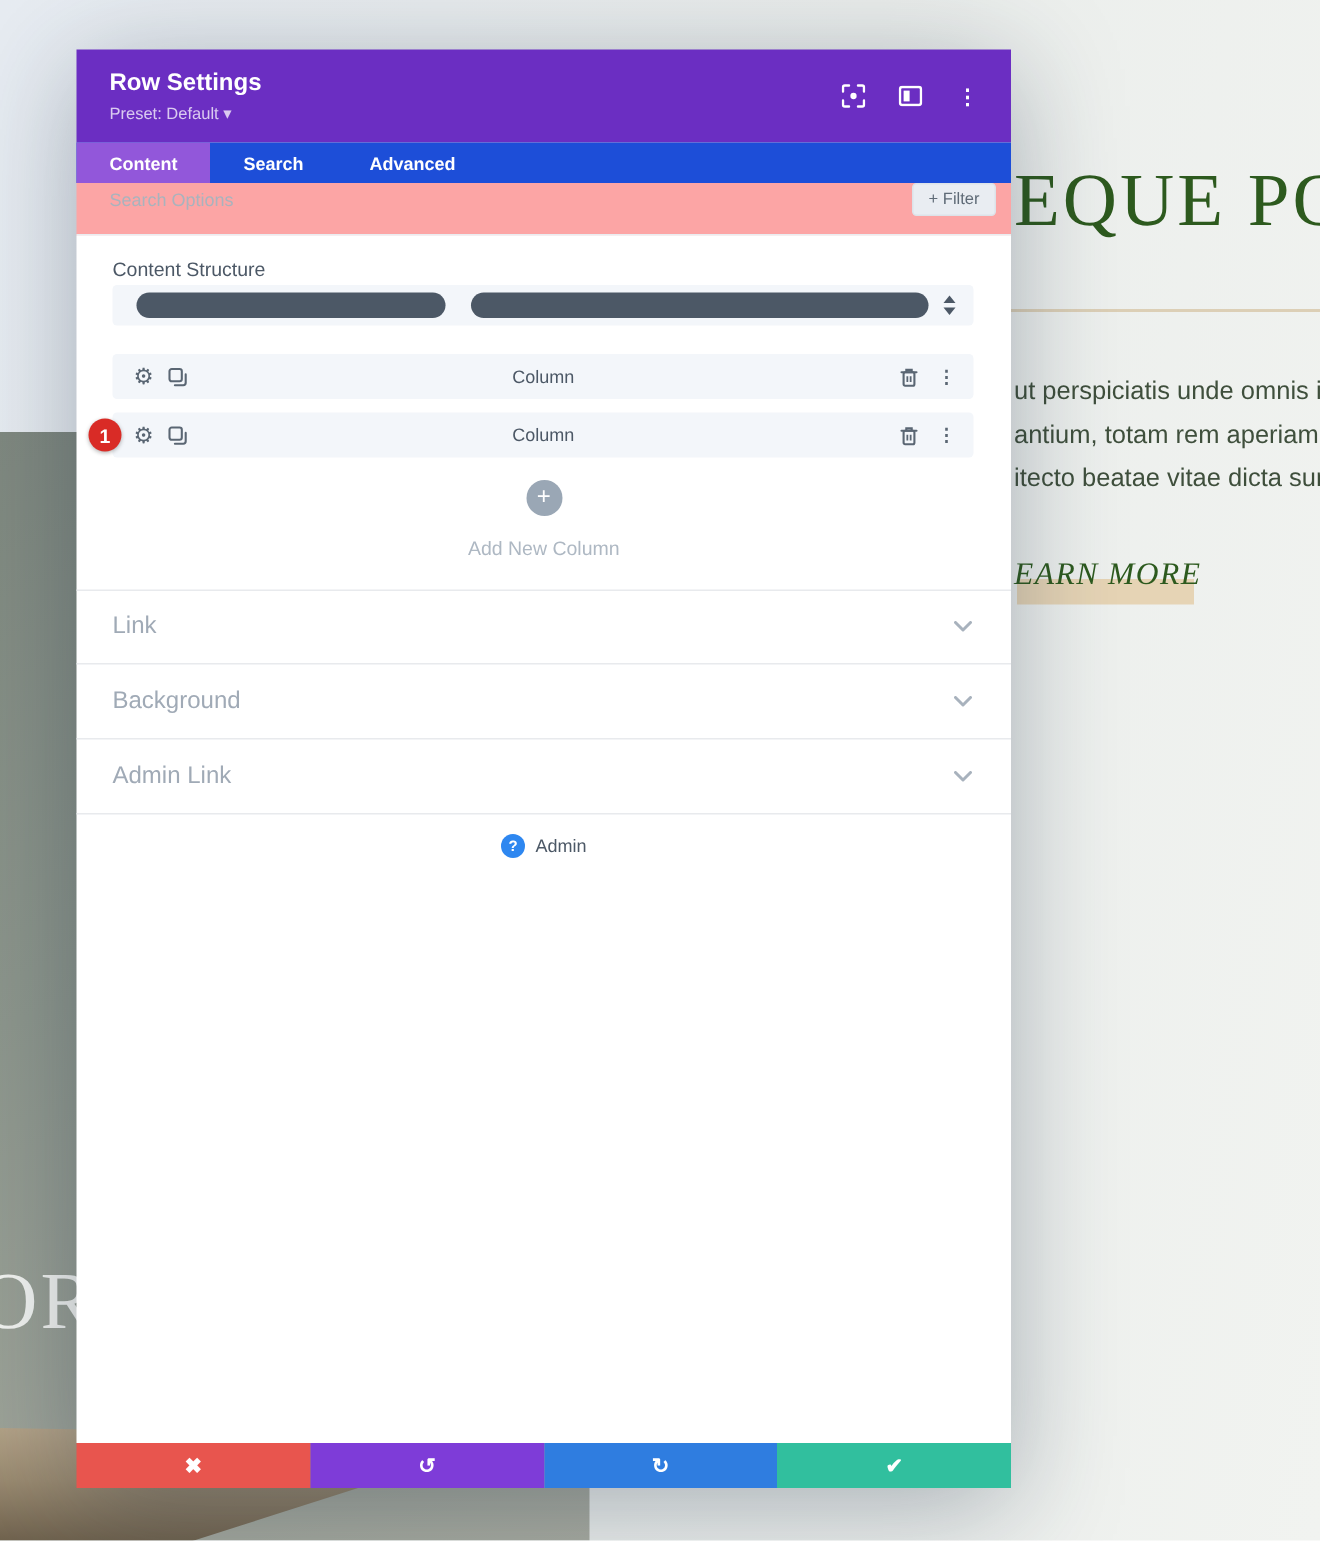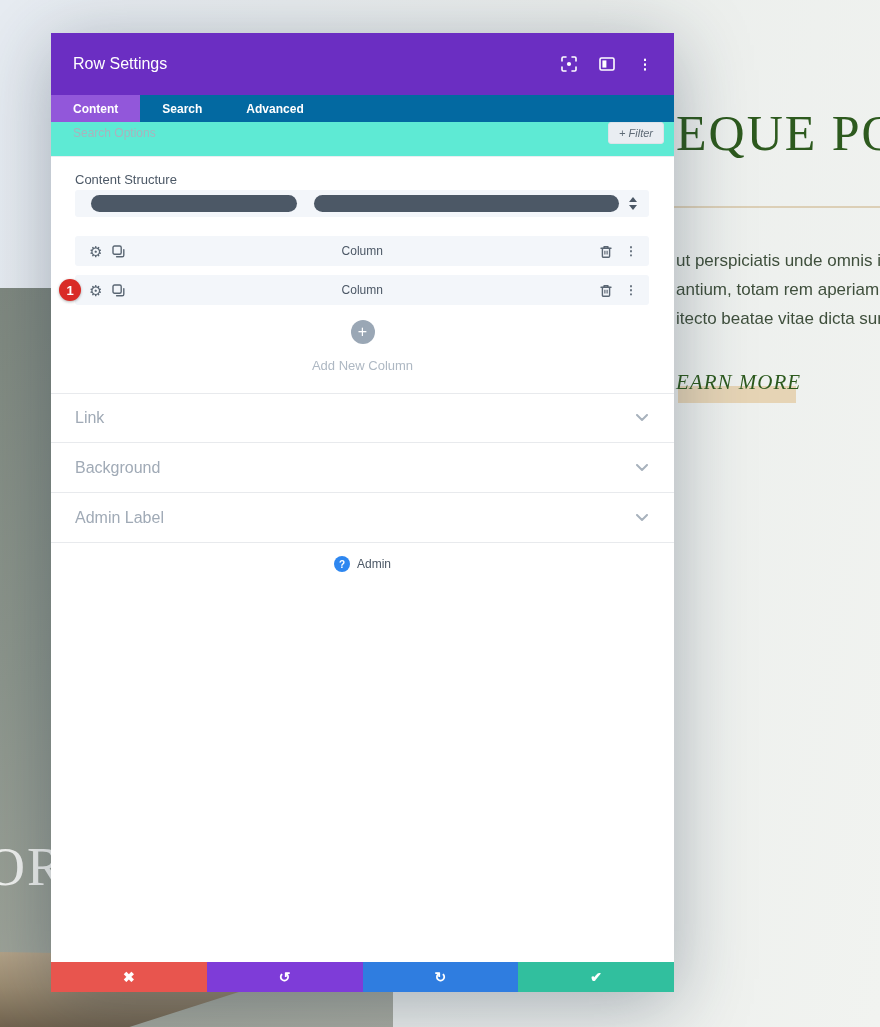--- a/index.html
+++ b/index.html
@@ -26,38 +26,38 @@
   .photo-plank { position:absolute; left:0; top:664px; width:345px; height:78px;
     background:linear-gradient(180deg,#b3a287 0%,#9a8a70 45%,#6d604c 100%);
     clip-path:polygon(0 0, 345px 6px, 120px 100%, 0 100%); }
 
   
   .modal { position:absolute; left:51px; top:33px; width:623px; height:959px;
     box-shadow:0 12px 70px rgba(30,45,70,.35); z-index:10; }
   .modal-header { position:absolute; left:0; top:0; width:100%; height:62px; background:#6b2ec2;
     display:flex; align-items:center; padding:0 20px 0 22px; }
   .header-texts { flex:1; }
-  .modal-title { color:#fff; font-size:16px; font-weight:normal; line-height:20px; }
+  .modal-title { color:#fff; font-size:16px; font-weight:bold; line-height:20px; }
   .modal-preset { color:rgba(255,255,255,.75); font-size:11px; margin-top:3px; cursor:pointer; }
   .header-icons { display:flex; align-items:center; gap:20px; }
   .hicon { width:18px; height:18px; display:flex; align-items:center; justify-content:center; cursor:pointer; }
   .kebab { color:#fff; font-size:14px; font-weight:bold; line-height:14px; }
 
-  .modal-tabs { position:absolute; left:0; top:62px; width:100%; height:27px; background:#0369a1; display:flex; }
+  .modal-tabs { position:absolute; left:0; top:62px; width:100%; height:27px; background:#1d4ed8; display:flex; }
   .tab { height:27px; padding:0 22px; display:flex; align-items:center; color:#fff;
     font-size:12px; font-weight:bold; cursor:pointer; }
   .tab.active { background:#9257da; }
 
-  .modal-search { position:absolute; left:0; top:89px; width:100%; height:35px; background:#5eead4;
+  .modal-search { position:absolute; left:0; top:89px; width:100%; height:35px; background:#fca5a5;
     border-bottom:1px solid #e9edf1; display:flex; align-items:center; padding:0 10px 12px 22px; }
   .search-input { flex:1; border:none; outline:none; background:transparent; font-size:12px;
     color:#4c5866; font-family:"Liberation Sans", sans-serif; }
   .search-input::placeholder { color:#a9b3bd; }
   .filter-btn { background:#e9edf2; border:1px solid #dde3e9; border-radius:3px; padding:4px 10px;
-    font-size:11px; color:#5f6b77; cursor:pointer; white-space:nowrap;font-style:italic; }
+    font-size:11px; color:#5f6b77; cursor:pointer; white-space:nowrap; }
 
   .modal-body { position:absolute; left:0; top:124px; width:100%; height:805px; background:#fff; }
 
   .cs-label { position:absolute; left:24px; top:15px; font-size:13px; color:#4c5866; }
   .cs-select { position:absolute; left:24px; top:33px; width:574px; height:27px; background:#f3f6fa;
     border-radius:3px; display:flex; align-items:center; padding:0 12px 0 16px; cursor:pointer; }
   .cs-bars { flex:1; display:flex; gap:17px; }
   .cs-bar { height:17px; border-radius:9px; background:#4c5866; }
   .cs-bar.b1 { width:206px; }
   .cs-bar.b2 { flex:1; }
@@ -124,20 +124,24 @@
 <div class="hero-photo">
   <div class="photo-text">ORTT</div>
   <div class="photo-plank"></div>
 </div>
 
 <div class="modal">
 
   <div class="modal-header">
     <div class="header-texts">
       <div class="modal-title">Row Settings</div>
+      <div class="modal-preset">
+        <span>Preset: Default</span>
+        <span>▾</span>
+      </div>
     </div>
     <div class="header-icons">
       <span class="hicon">
         <svg width="16" height="16" viewBox="0 0 16 16">
           <path d="M1 5V2.2Q1 1 2.2 1H5 M11 1h2.8Q15 1 15 2.2V5 M15 11v2.8Q15 15 13.8 15H11 M5 15H2.2Q1 15 1 13.8V11" fill="none" stroke="#fff" stroke-width="1.6" stroke-linecap="round"></path>
           <circle cx="8" cy="8" r="2.1" fill="#fff"></circle>
         </svg>
       </span>
       <span class="hicon">
         <svg width="16" height="14" viewBox="0 0 16 14">
@@ -236,21 +240,21 @@
           <path d="M1 1l5 5 5-5" fill="none" stroke="#a8b2bd" stroke-width="2" stroke-linecap="round" stroke-linejoin="round"></path>
         </svg>
       </div>
       <div class="section-row">
         <span class="section-label">Background</span>
         <svg width="12" height="8" viewBox="0 0 12 8">
           <path d="M1 1l5 5 5-5" fill="none" stroke="#a8b2bd" stroke-width="2" stroke-linecap="round" stroke-linejoin="round"></path>
         </svg>
       </div>
       <div class="section-row">
-        <span class="section-label">Admin Label</span>
+        <span class="section-label">Admin Link</span>
         <svg width="12" height="8" viewBox="0 0 12 8">
           <path d="M1 1l5 5 5-5" fill="none" stroke="#a8b2bd" stroke-width="2" stroke-linecap="round" stroke-linejoin="round"></path>
         </svg>
       </div>
     </div>
 
     <div class="help-row">
       <span class="help-icon">?</span>
       <span class="help-label">Admin</span>
     </div>

